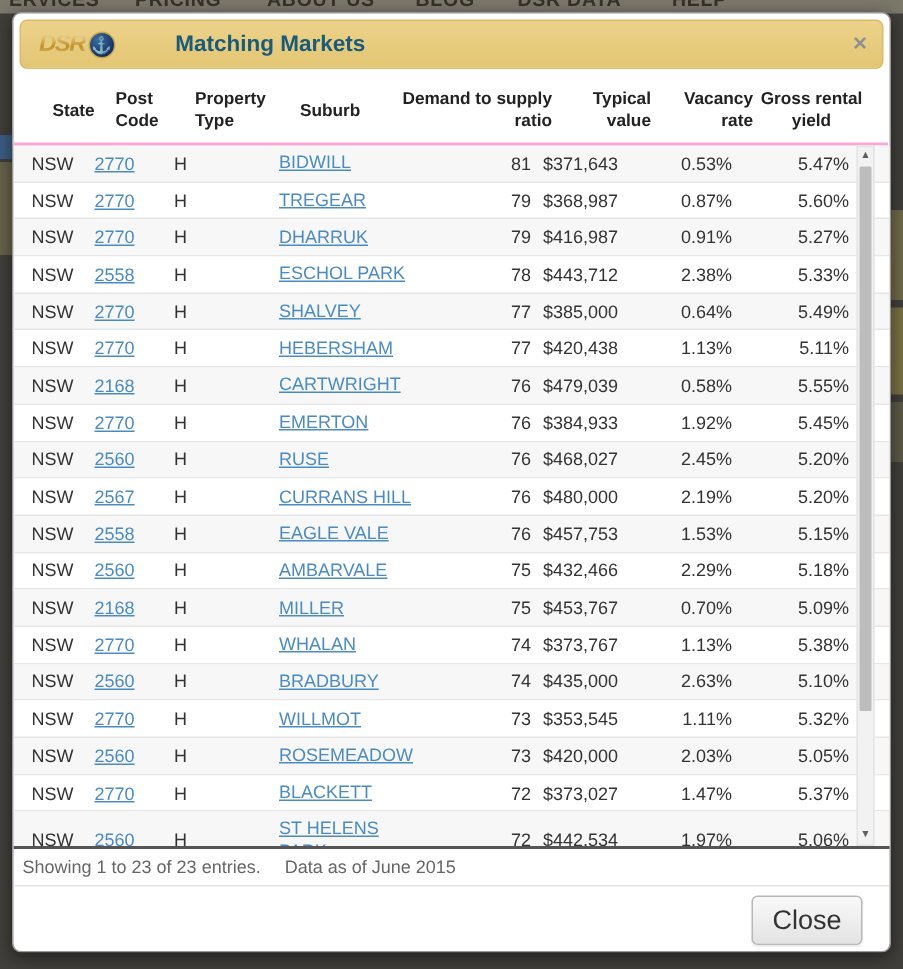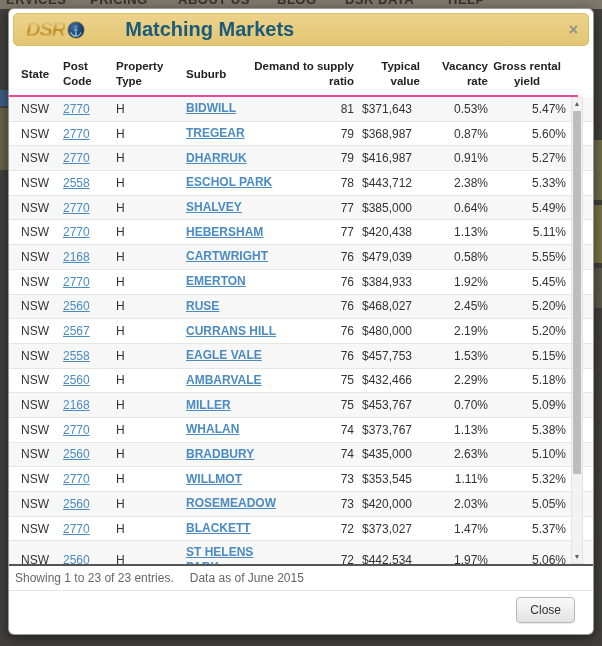--- a/index.html
+++ b/index.html
@@ -37,43 +37,43 @@
     box-shadow:0 3px 12px rgba(0,0,0,.5);box-sizing:border-box;overflow:hidden;
   }
   .modal-header{
     position:absolute;left:4px;right:4px;top:4px;height:33px;
     background:linear-gradient(180deg,#ecd28a 0%,#e3c673 100%);
     border:1px solid #d9bd66;border-radius:5px;box-sizing:border-box;
     display:flex;align-items:center;padding:0 10px;
   }
   .logo{display:flex;align-items:center;margin-left:2px;}
   .logo-text{
-    font-size:20px;font-weight:bold;font-style:italic;letter-spacing:-1px;
+    font-size:16px;font-weight:bold;font-style:italic;letter-spacing:-1px;
     background:linear-gradient(180deg,#f7e3a8 0%,#c08f2b 55%,#eccb72 100%);
     -webkit-background-clip:text;background-clip:text;color:transparent;
   }
   .logo-emblem{
     width:18px;height:18px;border-radius:50%;margin-left:2px;
     background:radial-gradient(circle at 35% 30%,#3a6ea5,#152f5d 75%);
     border:1px solid #caa94e;color:#e8c960;font-size:11px;line-height:18px;
     text-align:center;box-sizing:border-box;
   }
   .modal-title{
-    margin-left:40px;font-size:20px;font-weight:bold;color:#1a5a7a;
+    margin-left:40px;font-size:15px;font-weight:bold;color:#1a5a7a;
   }
   .close-x{
     margin-left:auto;font-size:16px;font-weight:bold;color:#8f8f8f;
     cursor:pointer;line-height:16px;
   }
 
   
   .thead{
     position:absolute;left:0;top:44px;width:557px;height:42px;
-    display:flex;align-items:center;padding-left:12px;
-    border-bottom:2px solid #ec4899;box-sizing:content-box;
+    display:flex;align-items:center;padding-left:26px;
+    border-bottom:2px solid #f9a8d4;box-sizing:content-box;
     font-size:11.5px;font-weight:bold;color:#222;
   }
   .thead .hc{white-space:pre-line;line-height:1.3;}
   .hc0{width:42px;}
   .hc1{width:53px;}
   .hc2{width:70px;}
   .hc3{width:55px;}
   .hc4{width:113px;text-align:right;}
   .hc5{width:66px;text-align:right;}
   .hc6{width:68px;text-align:right;}
@@ -86,21 +86,21 @@
   .t-row{
     display:flex;align-items:center;height:24.7px;box-sizing:border-box;
     padding-left:12px;border-bottom:1px solid #e6e6e6;
     font-size:12px;color:#333;background:#fff;
   }
   .t-row.odd{background:#f7f7f7;}
   .t-row:last-child{height:auto;min-height:24.7px;padding-top:4px;padding-bottom:6px;}
   .c0{width:42px;}
   .c1{width:53px;}
   .c2{width:70px;}
-  .c3{width:90px;line-height:1.25;font-weight:bold;}
+  .c3{width:90px;line-height:1.25;}
   .c4{width:78px;text-align:right;}
   .c5{width:66px;text-align:center;}
   .c6{width:68px;text-align:right;}
   .c7{width:78px;text-align:right;}
   .t-row a{color:#4a8bc2;text-decoration:underline;cursor:pointer;}
 
   
   .vscroll{
     position:absolute;right:10px;top:88px;width:12px;height:467px;
     background:#f2f2f2;border:1px solid #e3e3e3;box-sizing:border-box;z-index:6;
@@ -126,21 +126,21 @@
   .info-asof{margin-left:16px;}
   .footer-divider{
     position:absolute;left:0;top:581px;width:100%;height:0;
     border-top:1px solid #e5e5e5;
   }
   .modal-footer{
     position:absolute;right:18px;top:588px;
   }
   .close-btn{
     font-family:"Liberation Sans", sans-serif;
-    font-size:12px;color:#333;
+    font-size:18px;color:#333;
     padding:5px 13px;border:1px solid #b8b8b8;border-radius:4px;
     background:linear-gradient(180deg,#f9f9f9 0%,#e3e3e3 100%);
     cursor:pointer;box-shadow:0 1px 1px rgba(0,0,0,.08);
   }
 </style>
 </head>
 <body>
 
 <div class="nav-strip">
   <span class="nav-0">ERVICES</span>

